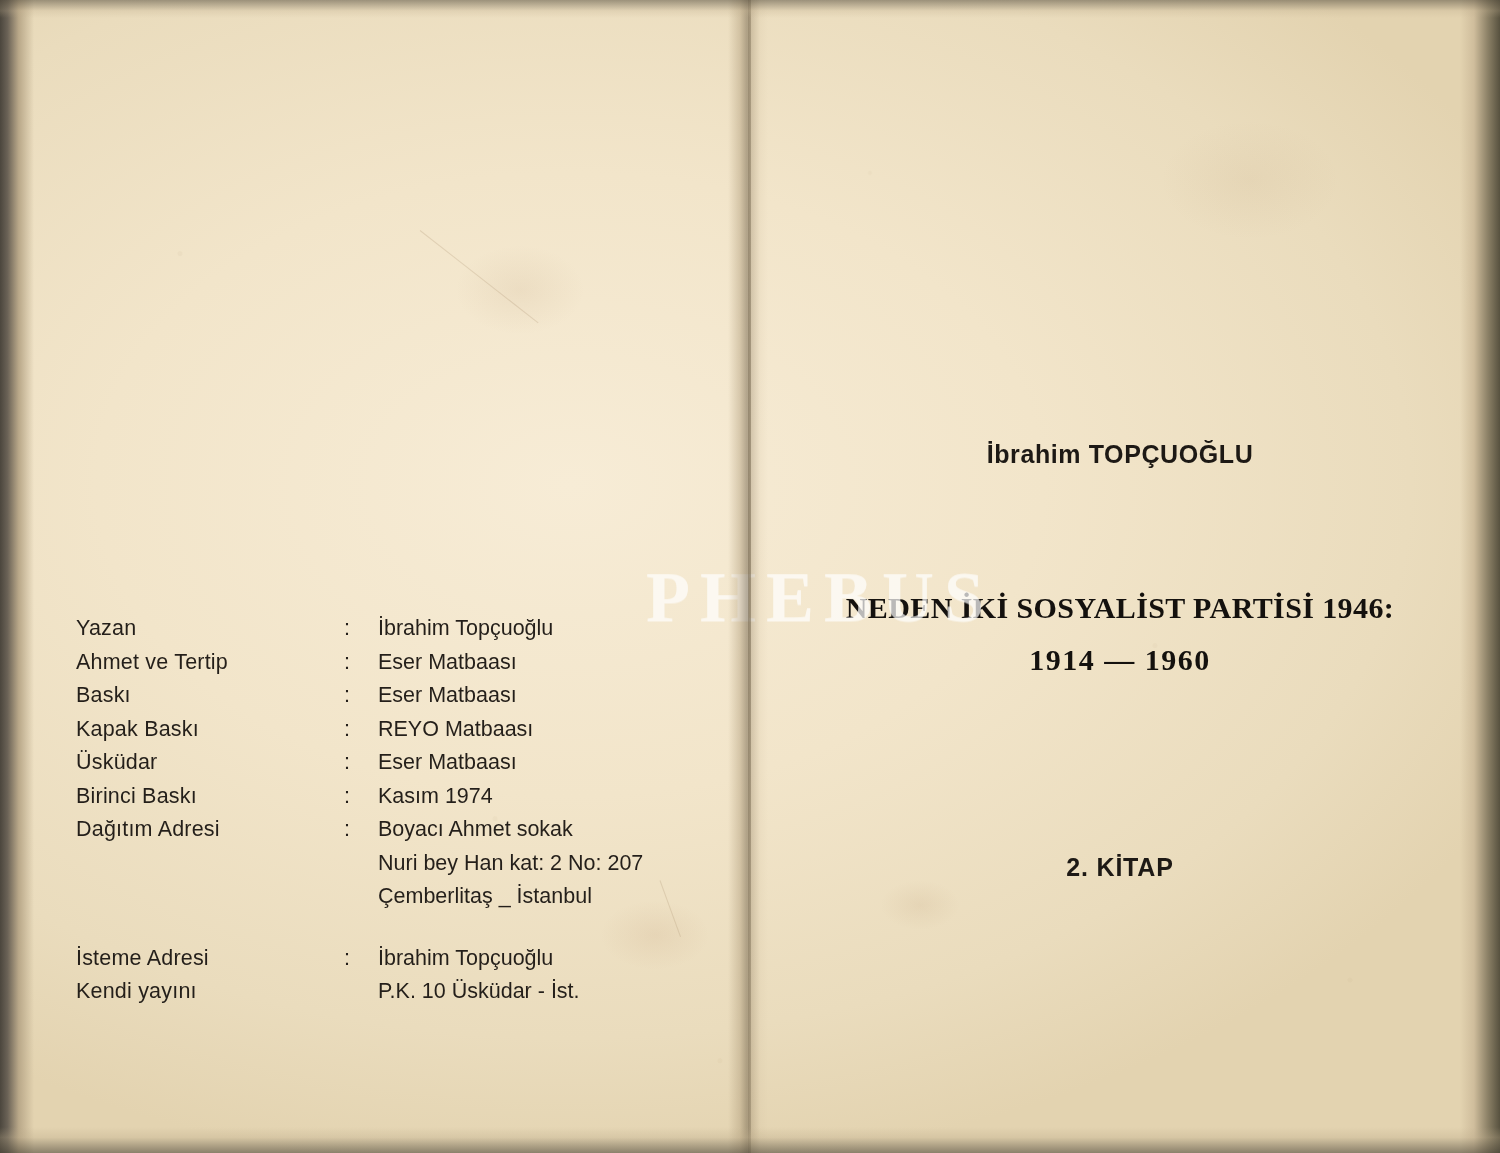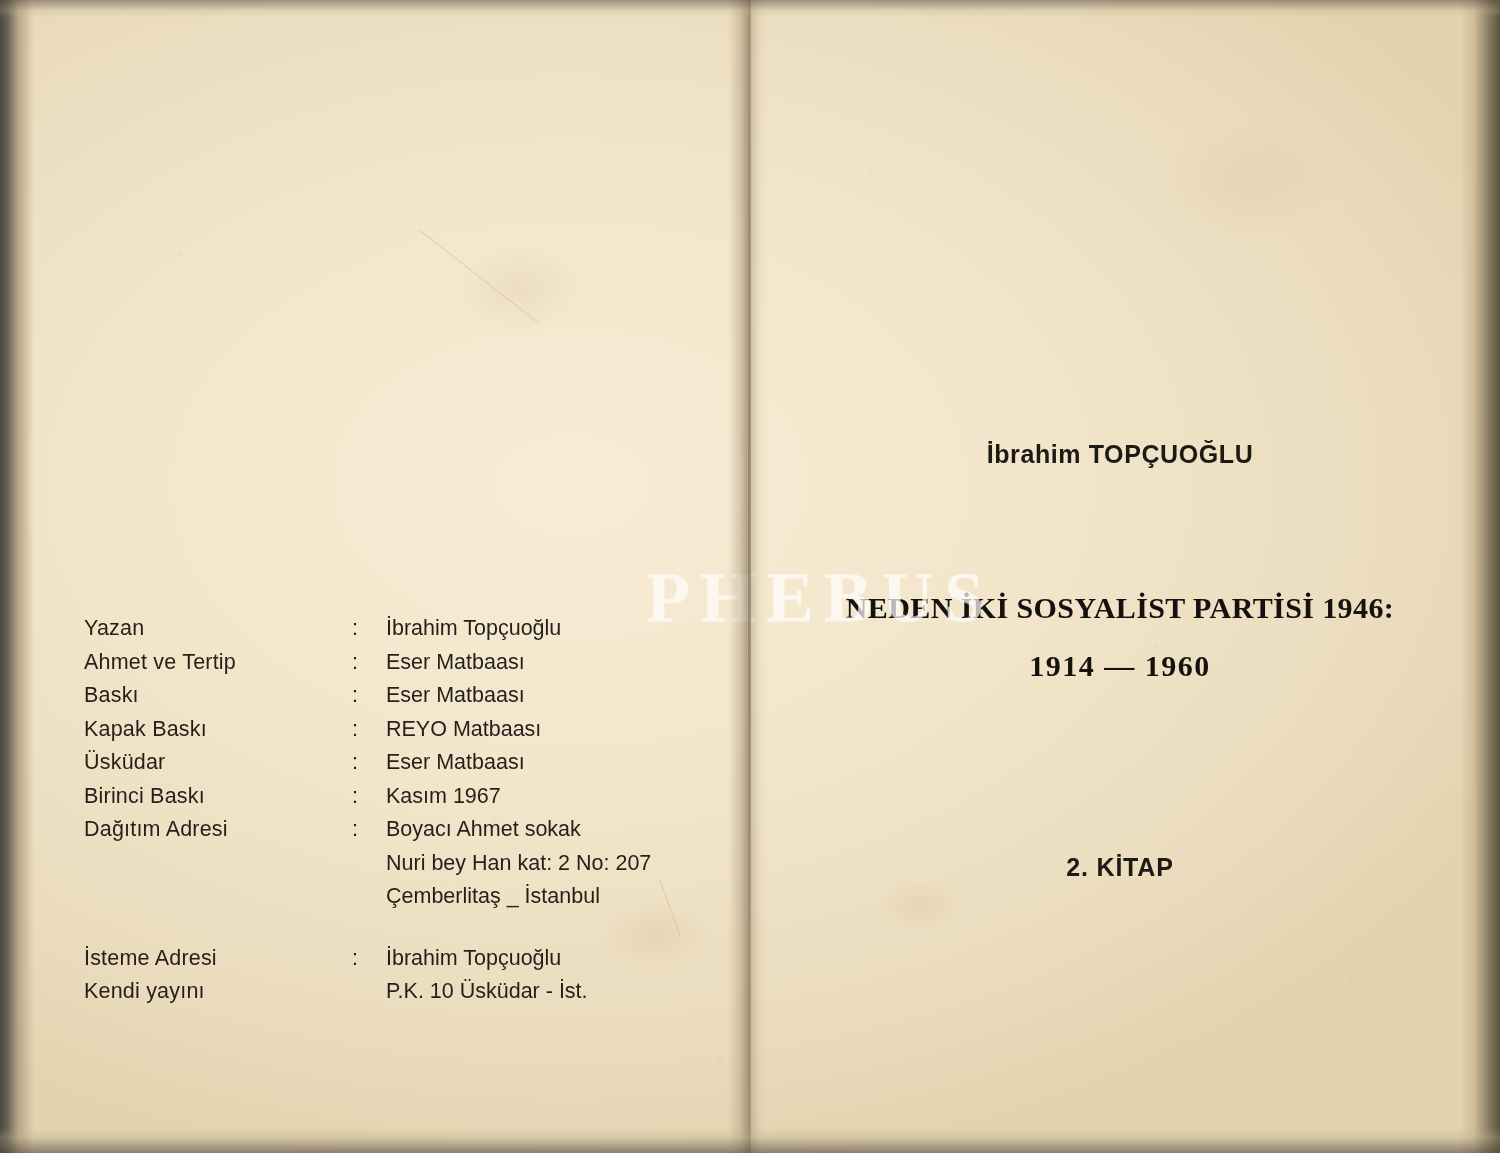--- a/index.html
+++ b/index.html
@@ -107,21 +107,21 @@
     letter-spacing: 10px;
     color: rgba(255,255,255,.55);
     text-shadow: 0 1px 0 rgba(255,255,255,.35);
     pointer-events: none;
     user-select: none;
   }
 
   
   .colophon {
     position: absolute;
-    left: 84px;
+    left: 76px;
     top: 612px;
     width: 640px;
     color: #241f1a;
     font-size: 21.5px;
     line-height: 33.5px;
   }
   .col-row {
     display: flex;
     align-items: baseline;
   }
@@ -164,21 +164,21 @@
   }
   .title-line {
     font-weight: bold;
     font-size: 30px;
     letter-spacing: .4px;
     line-height: 46px;
     white-space: nowrap;
     text-align: center;
   }
   .title-line.l3 {
-    margin-top: 12px;
+    margin-top: 6px;
     letter-spacing: 1.5px;
   }
   .book-no {
     position: absolute;
     left: 790px;
     top: 853px;
     width: 660px;
     text-align: center;
     font-size: 25px;
     font-weight: bold;
@@ -222,21 +222,21 @@
       <div class="col-value">REYO Matbaası</div>
     </div>
     <div class="col-row">
       <div class="col-label">Üsküdar</div>
       <div class="col-colon">:</div>
       <div class="col-value">Eser Matbaası</div>
     </div>
     <div class="col-row">
       <div class="col-label">Birinci Baskı</div>
       <div class="col-colon">:</div>
-      <div class="col-value">Kasım 1967</div>
+      <div class="col-value">Kasım 1974</div>
     </div>
     <div class="col-row">
       <div class="col-label">Dağıtım Adresi</div>
       <div class="col-colon">:</div>
       <div class="col-value">Boyacı Ahmet sokak</div>
     </div>
     <div class="col-row cont">
       <div class="col-label"></div>
       <div class="col-colon"></div>
       <div class="col-value">Nuri bey Han kat: 2 No: 207</div>

